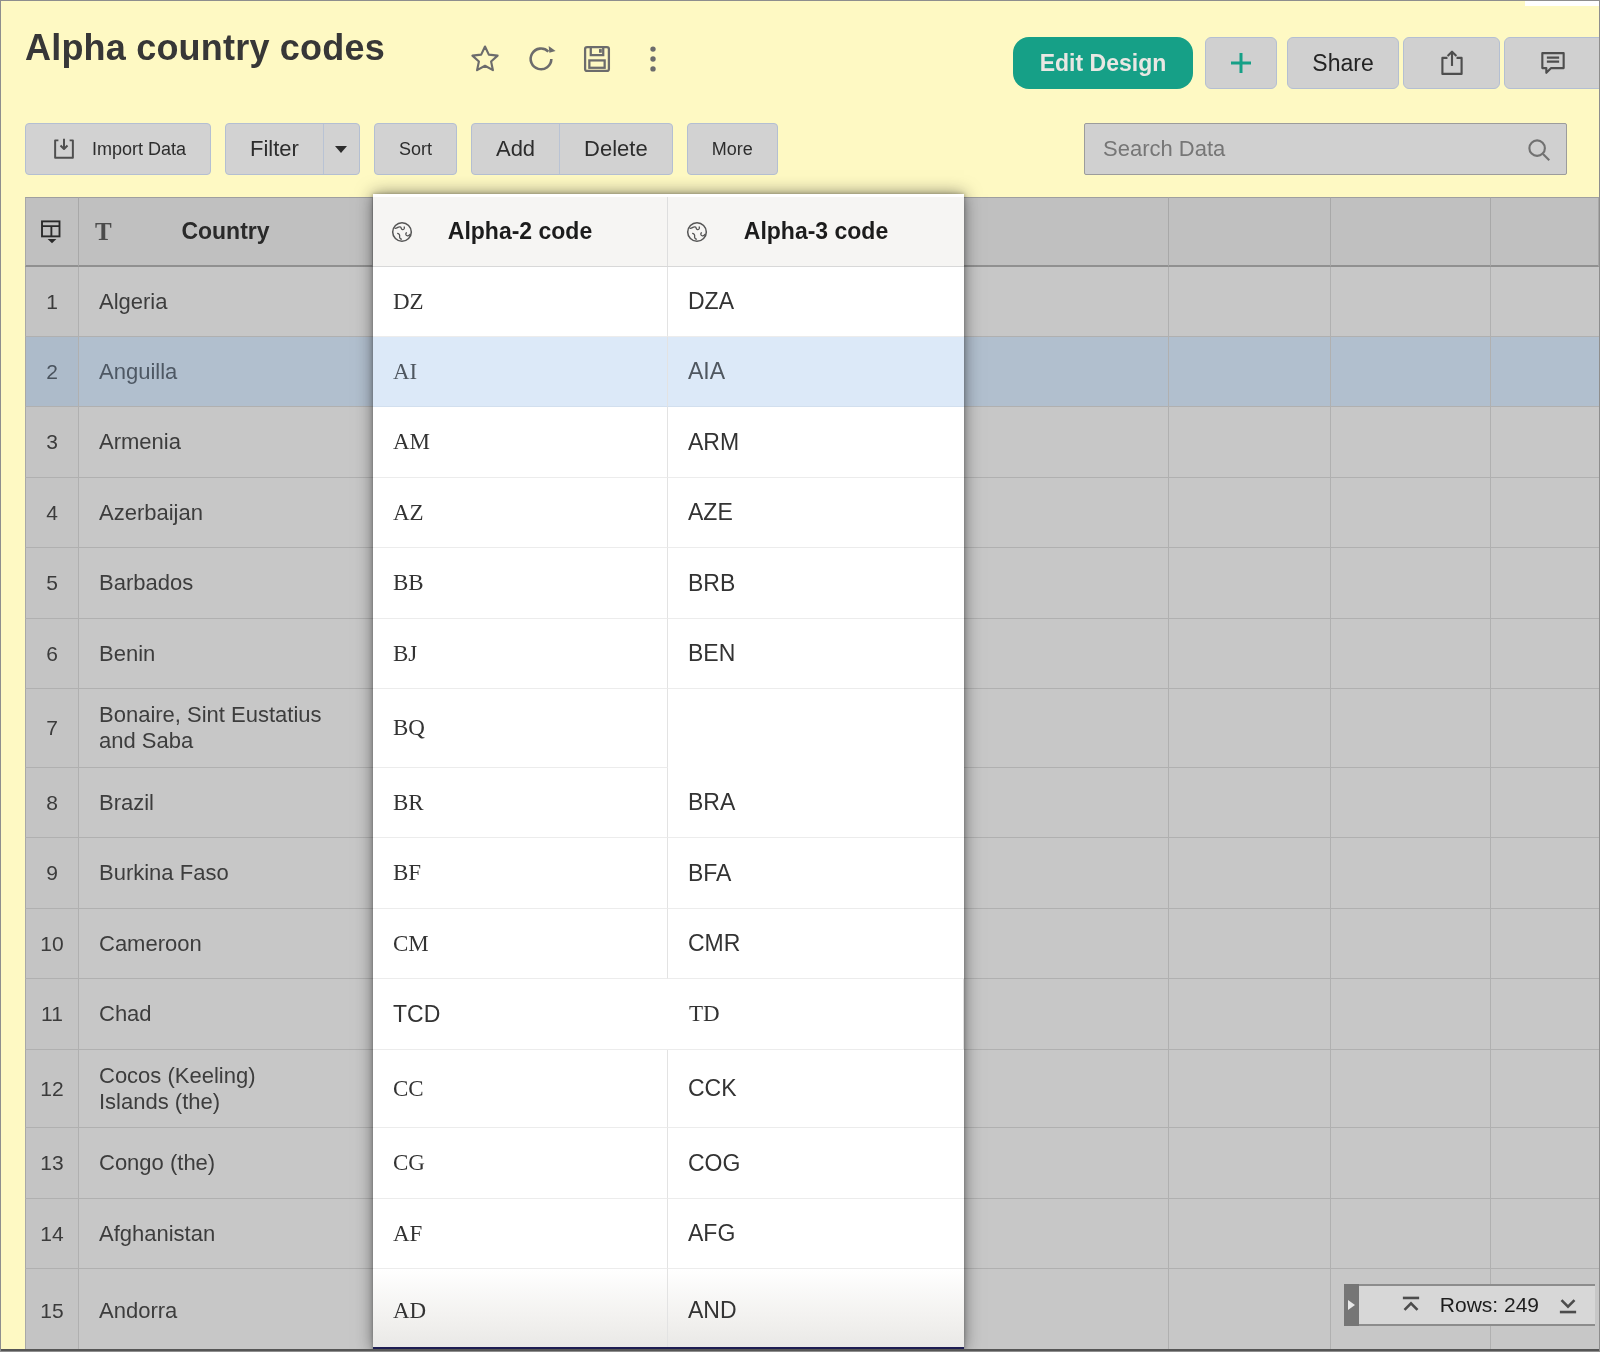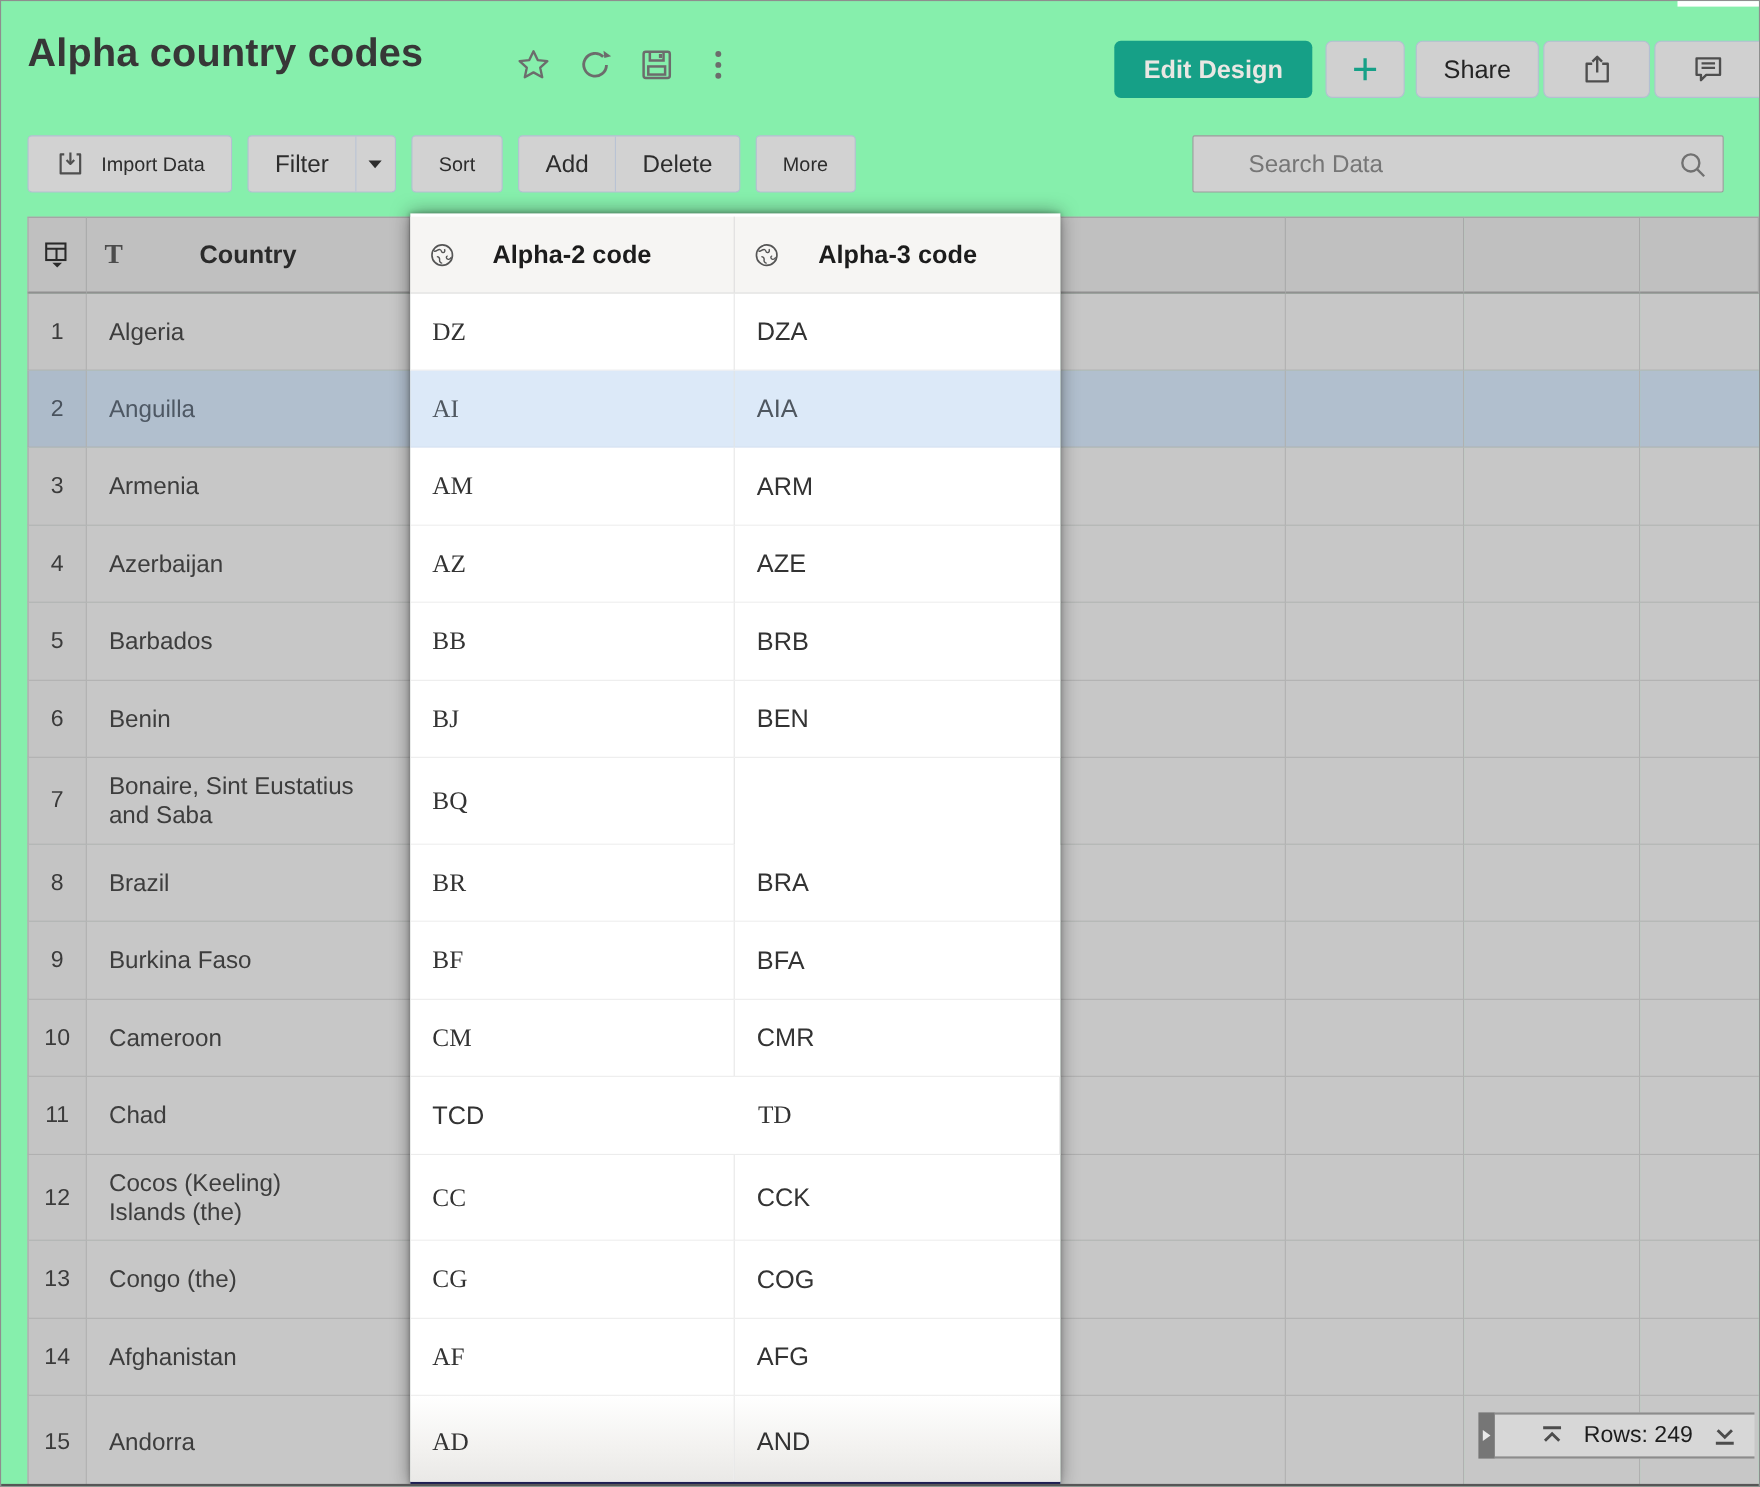--- a/index.html
+++ b/index.html
@@ -1,21 +1,21 @@
 <!DOCTYPE html>
 <html><head>
 <meta charset="utf-8">
 <style>
   * { margin:0; padding:0; box-sizing:border-box; }
   html,body { background:#9e9e9e; }
   body { font-family:"Liberation Sans", sans-serif; }
 
   .screen {
     position:relative; width:1600px; height:1352px;
-    background:#86efac; overflow:hidden;
+    background:#fef9c3; overflow:hidden;
     border:1px solid #8e8e8e;
   }
 
   
   .page-title {
     position:absolute; left:24px; top:26px;
     font-size:36px; font-weight:700; color:#373737; letter-spacing:.2px;
   }
   .title-icons {
     position:absolute; left:466px; top:40px;
@@ -27,21 +27,21 @@
   .header-actions {
     position:absolute; right:-2px; top:36px;
     display:flex; align-items:stretch; height:52px;
   }
   .btn {
     display:flex; align-items:center; justify-content:center;
     border:1px solid #b4bfd2; border-radius:6px; background:#d0d0d0;
     font-size:23px; color:#242424;
   }
   .btn-edit-design {
-    width:180px; background:#16a087; border:none; border-radius:6px;
+    width:180px; background:#16a087; border:none; border-radius:16px;
     color:#e9e7e3; font-weight:600; margin-right:12px;
   }
   .btn-plus { width:72px; margin-right:10px; color:#16a087; }
   .btn-plus svg { width:30px; height:30px; }
   .btn-share { width:112px; margin-right:4px; }
   .btn-icon { width:97px; margin-right:4px; color:#4e4e4e; }
   .btn-icon:last-child { margin-right:0; border-top-right-radius:0; border-bottom-right-radius:0; }
   .btn-icon svg { width:32px; height:32px; }
   .corner-strip { position:absolute; top:0; right:0; width:74px; height:5px; background:#ffffff; }
 
@@ -58,21 +58,21 @@
   .tgroup .seg {
     display:flex; align-items:center; justify-content:center;
     font-size:22px; color:#2d2d2d; padding:0 24px;
   }
   .tgroup .seg + .seg { border-left:1px solid #b9c3d4; }
   .caret-seg { width:36px; padding:0 !important; color:#4f4f4f; }
   .caret-seg svg { width:14px; height:10px; }
 
   .search-box {
     position:absolute; right:32px; top:122px; width:483px; height:52px;
-    background:#d0d0d0; border:1px solid #9c9c9c; border-radius:2px;padding-left:32px;
+    background:#d0d0d0; border:1px solid #9c9c9c; border-radius:2px;
   }
   .search-box input {
     width:100%; height:100%; background:transparent; border:none; outline:none;
     font-family:"Liberation Sans", sans-serif; font-size:22px; color:#4c4c4c;
     padding:0 54px 0 18px;
   }
   .search-box input::placeholder { color:#767676; opacity:1; }
   .search-icon { position:absolute; right:12px; top:11px; width:30px; height:30px; color:#717171; }
   .search-icon svg { width:30px; height:30px; }
 

